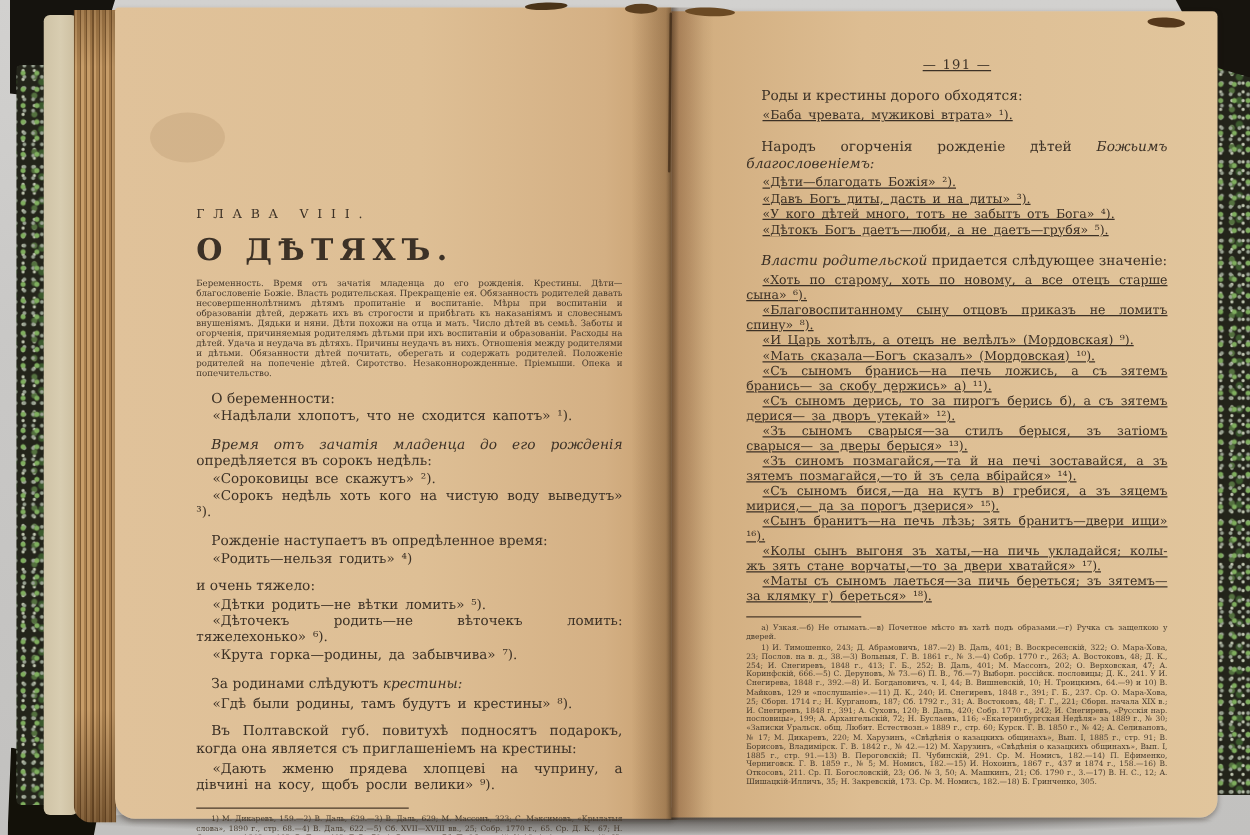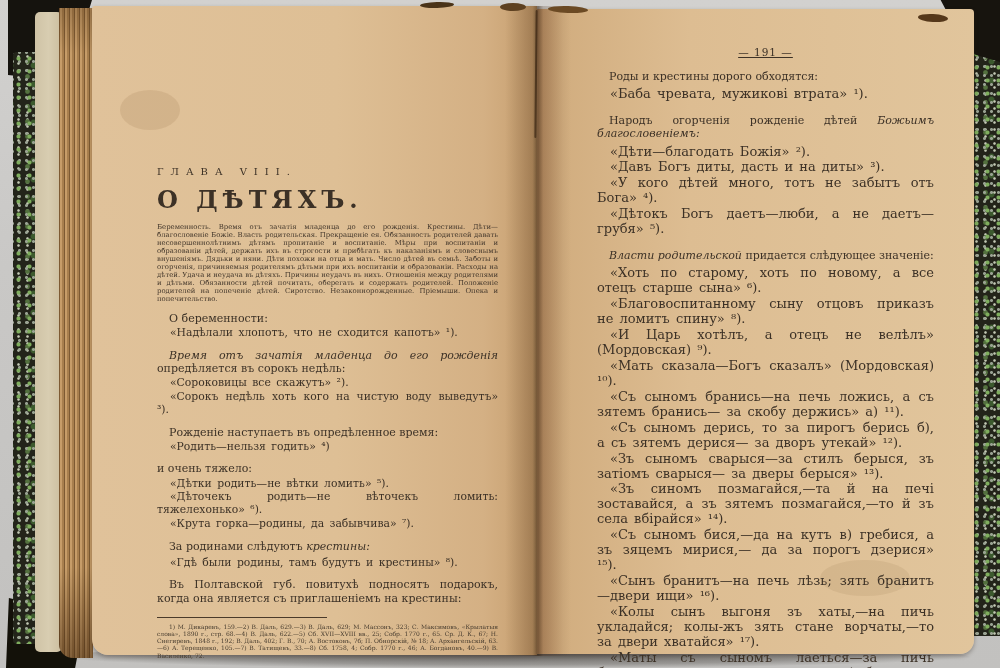--- a/index.html
+++ b/index.html
@@ -66,21 +66,21 @@
   .ld em{font-style:italic;}
   .pv{font-size:10.8px;margin:2px 0 0 0;text-indent:13px;line-height:1.18;word-spacing:2px;text-align:justify;}
   .pv.gap{margin-top:4px;}
   .pv.tight{margin-top:1px;}
   .pagenum{font-size:10.5px;text-align:center;letter-spacing:1px;text-decoration:underline;}
   .fnrule{border:0;border-top:1px solid #4a3a2a;width:170px;margin:12px 0 5px 0;}
   .fnrule.r{width:92px;margin-top:10px;}
   .fn{font-size:6px;line-height:1.2;text-align:justify;margin:0;color:#453a2d;text-indent:12px;}
   .fn.letters{text-indent:12px;margin-bottom:1px;}
   .rc .ld{margin-top:12px;}
-  .rc .pv{font-size:13px;line-height:1.15;}
+  .rc .pv{font-size:10px;line-height:1.15;text-decoration:underline;}
 </style>
 </head>
 <body>
 
 <div class="abs shadow-under"></div>
 <div class="abs cover-black-tl"></div>
 <div class="abs cover-black-bl"></div>
 <div class="abs marble marble-left"></div>
 <div class="abs flyleaf"></div>
 <div class="abs page-stack"></div>
@@ -115,20 +115,21 @@
 
   <p class="ld flush">и очень тяжело:</p>
   <p class="pv">«Дѣтки родить—не вѣтки ломить» ⁵).</p>
   <p class="pv tight">«Дѣточекъ родить—не вѣточекъ ломить: тяжелехонько» ⁶).</p>
   <p class="pv tight">«Крута горка—родины, да забывчива» ⁷).</p>
 
   <p class="ld"><span>За родинами слѣдуютъ </span><em>крестины:</em></p>
   <p class="pv gap">«Гдѣ были родины, тамъ будутъ и крестины» ⁸).</p>
 
   <p class="ld">Въ Полтавской губ. повитухѣ подносятъ подарокъ, когда она является съ приглашеніемъ на крестины:</p>
+  <p class="pv gap">«Дають жменю прядева хлопцеві на чуприну, а дівчині на косу, щобъ росли велики» ⁹).</p>
 
   <hr class="fnrule">
   <p class="fn">1) М. Дикаревъ, 159.—2) В. Даль, 629.—3) В. Даль, 629; М. Массонъ, 323; С. Максимовъ, «Крылатыя слова», 1890 г., стр. 68.—4) В. Даль, 622.—5) Сб. XVII—XVIII вв., 25; Собр. 1770 г., 65. Ср. Д. К., 67; Н. Снегиревъ, 1848 г., 192; В. Даль, 402; Г. В., 70; А. Востоковъ, 7б; П. Обнорскій, № 18; А. Архангельскій, 63.—6) А. Терещенко, 105.—7) В. Татищевъ, 33.—8) Сб. 1758, 4; Собр. 1770 г., 46; А. Богдановъ, 40.—9) В. Василенко, 72.</p>
 </div>
 
 <div class="tcol right-col rc">
   <div class="pagenum">— 191 —</div>
 
   <p class="ld">Роды и крестины дорого обходятся:</p>
   <p class="pv gap">«Баба чревата, мужикові втрата» ¹).</p>

